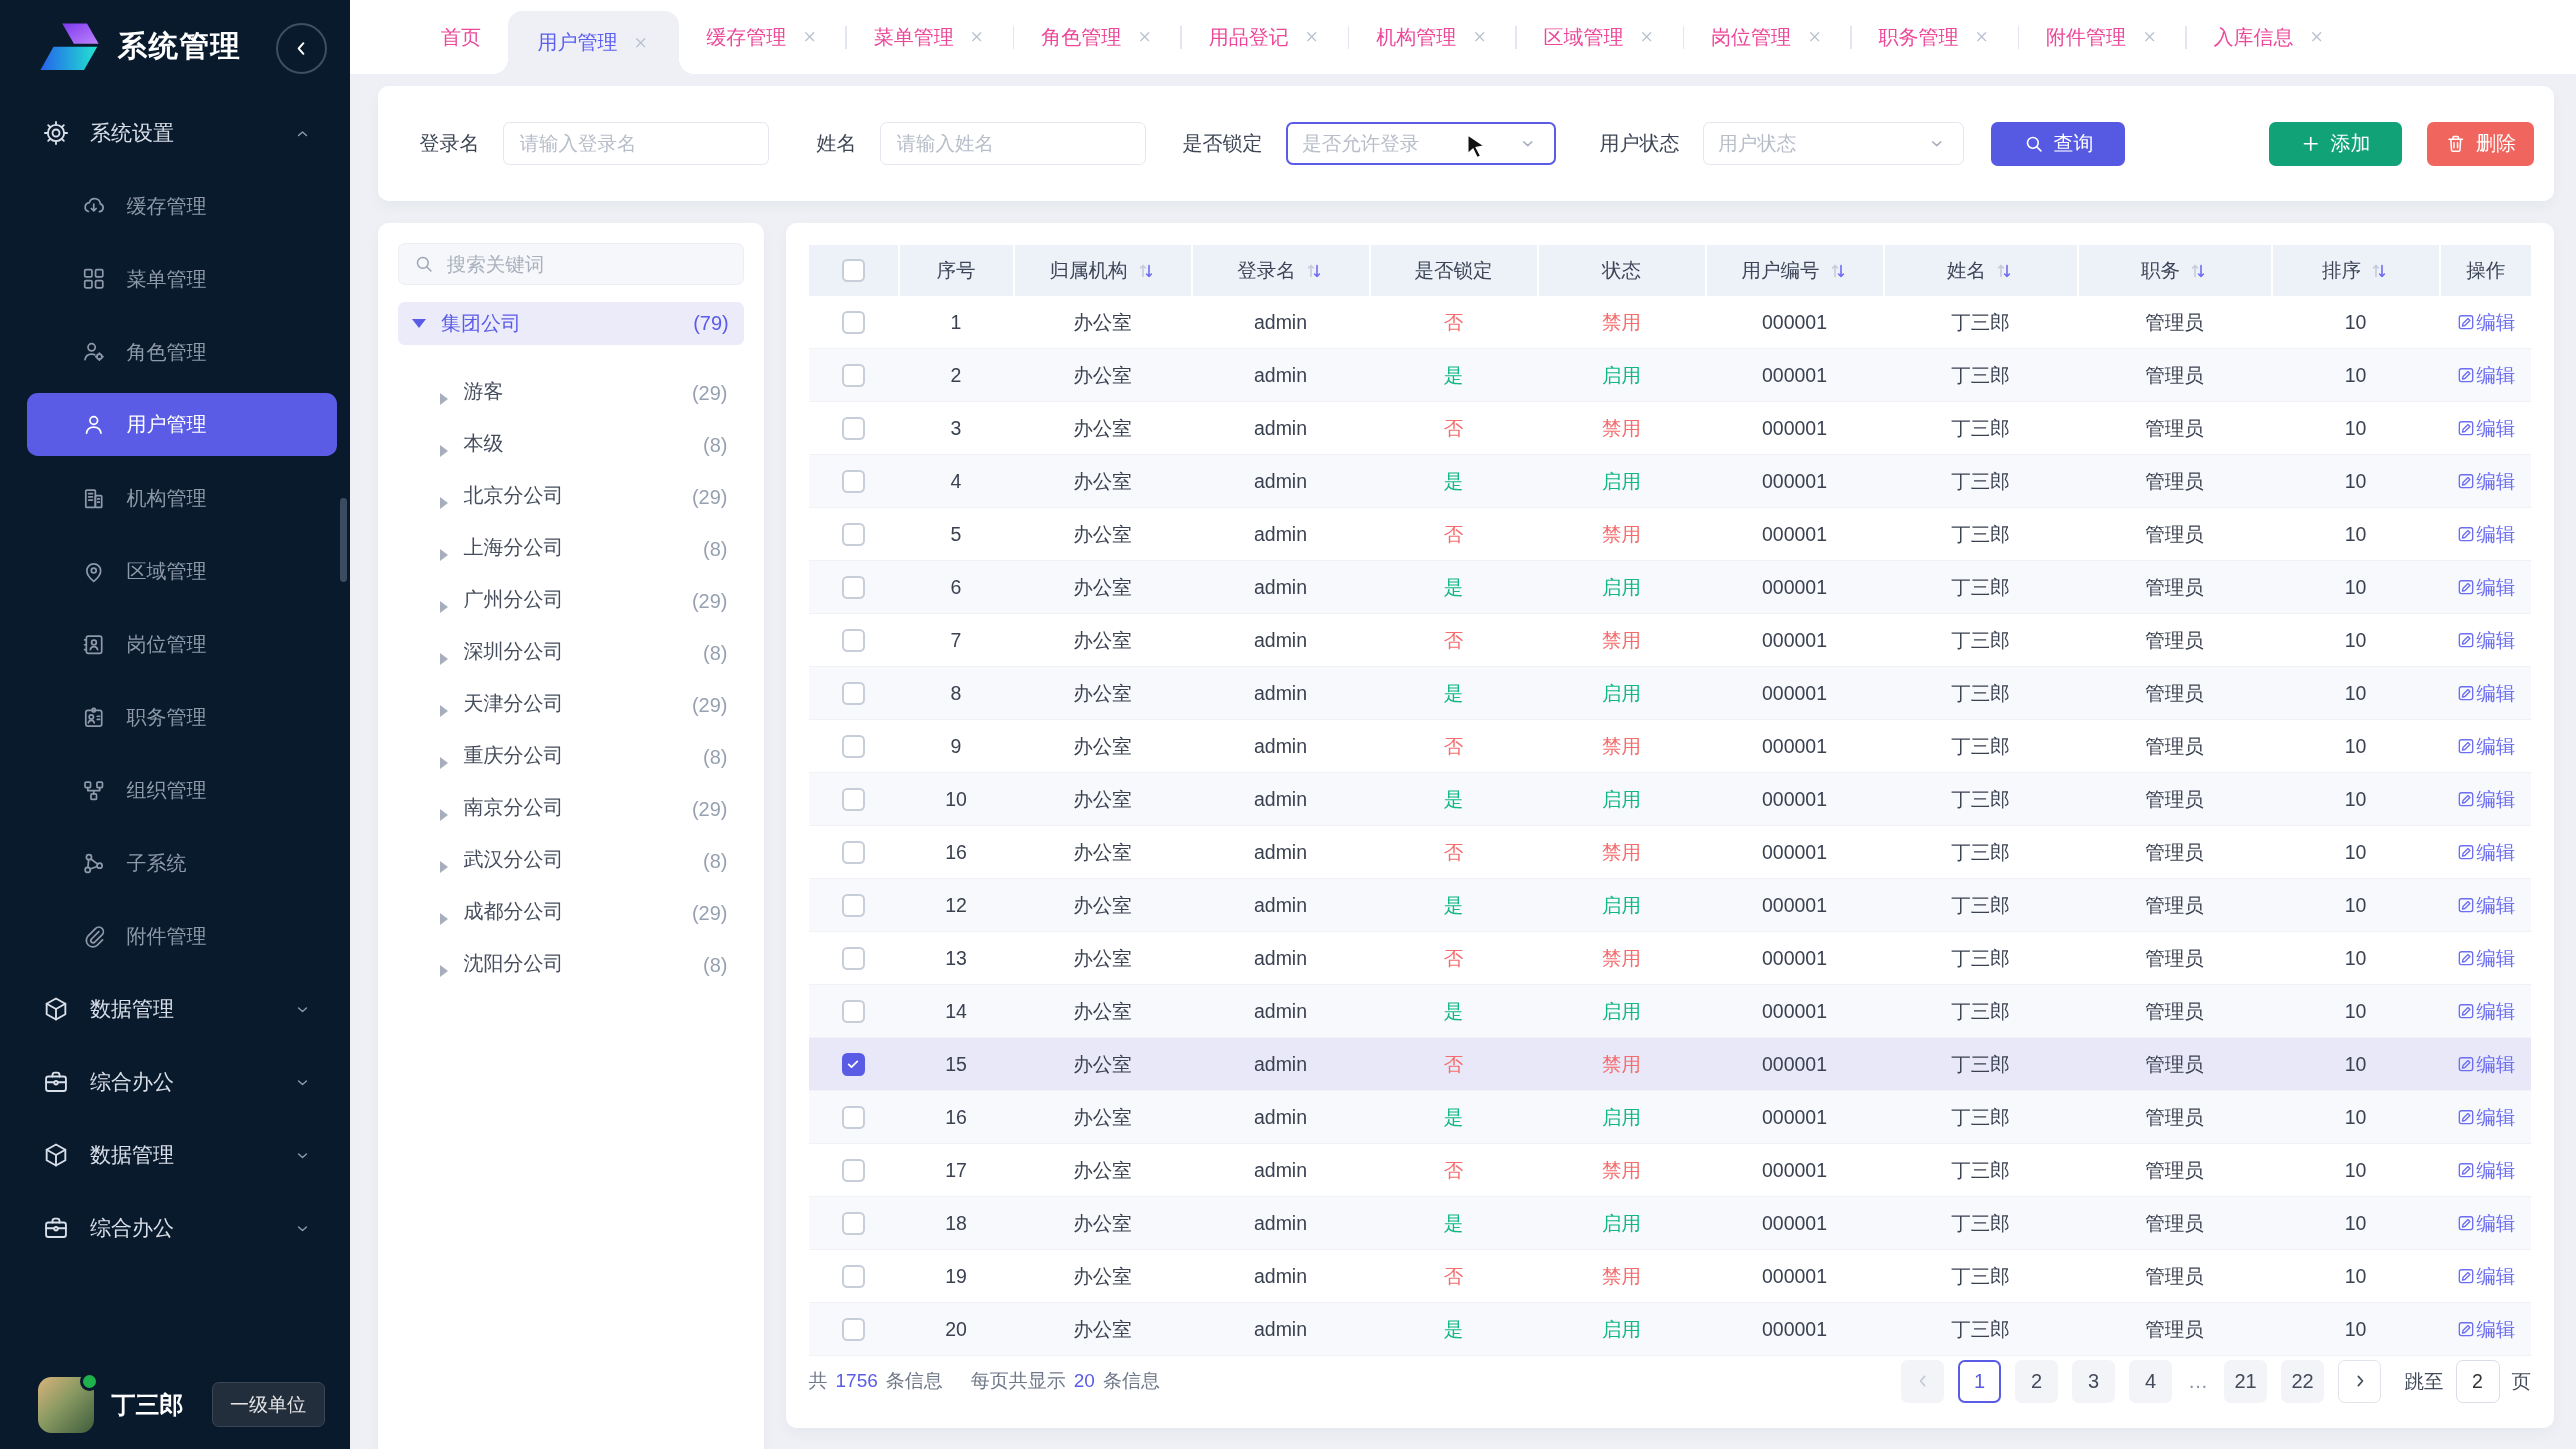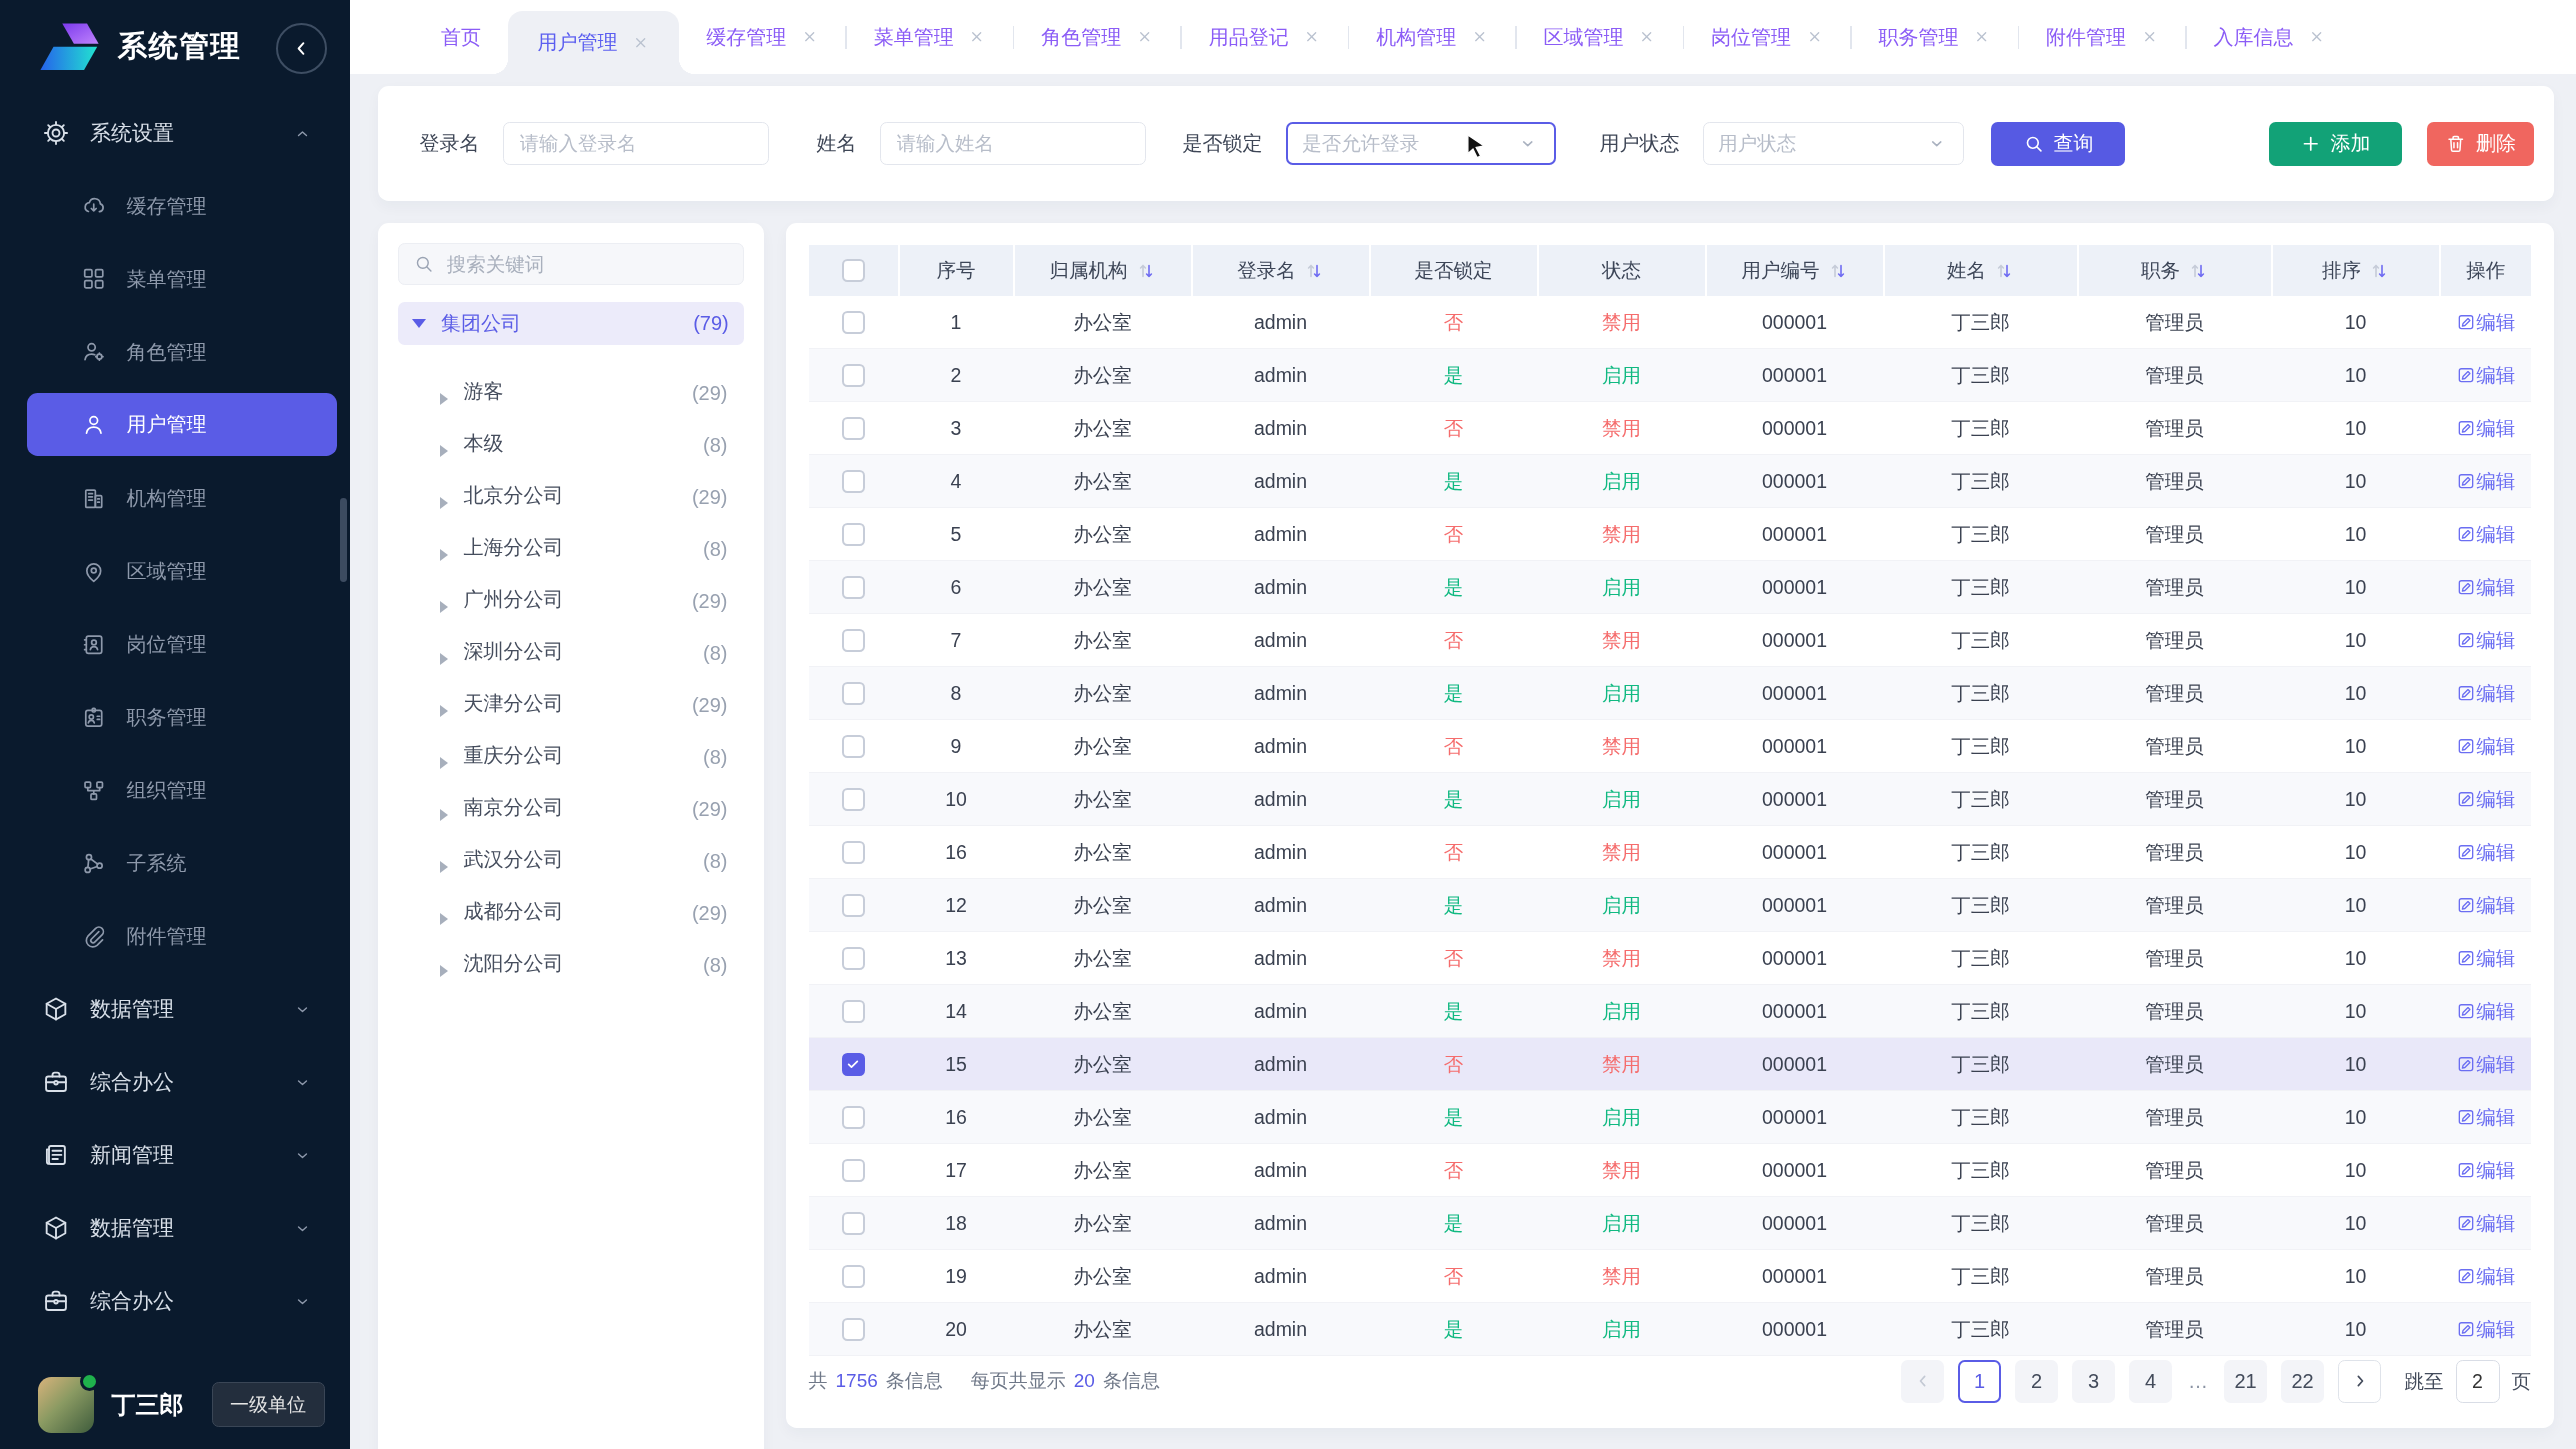--- a/index.html
+++ b/index.html
@@ -25,21 +25,21 @@
 .avatar{position:relative;width:56px;height:56px;border-radius:13.4px;flex:none;
   background:linear-gradient(135deg,#d9b37c 0%,#8a9a62 45%,#3e5c3c 100%)}
 .avatar .dot{position:absolute;top:-4.7px;right:-4.7px;width:19px;height:19px;border-radius:50%;
   background:#1fb14c;border:3.4px solid #0a1a2d}
 .user-name{color:#fff;font-size:24px;font-weight:bold}
 .unit-btn{margin-left:auto;background:#232e3d;border:1.3px solid #3a4656;color:#e5e5e5;
   font-size:19px;padding:8.7px 17.4px;border-radius:6.7px;cursor:pointer;white-space:nowrap}
 
 .main{flex:1;display:flex;flex-direction:column;min-width:0}
 .tabbar{height:74px;background:#fff;display:flex;align-items:stretch;padding-left:64px}
-.tab{display:flex;align-items:center;gap:14.8px;padding:0 27px;font-size:20px;color:#8b5cf6;cursor:pointer}
+.tab{display:flex;align-items:center;gap:14.8px;padding:0 27px;font-size:20px;color:#ec4899;cursor:pointer}
 .tab .x{display:flex;color:#b9c1cf}
 .tab.active{align-self:flex-end;height:63px;background:#eef0f5;border-radius:14.8px 14.8px 0 0;
   color:#5b5ef0;position:relative;padding:0 29.5px}
 .tab.active::before{content:"";position:absolute;left:-14.8px;bottom:0;width:14.8px;height:14.8px;
   background:radial-gradient(circle at 0 0,transparent 14.8px,#eef0f5 15px)}
 .tab.active::after{content:"";position:absolute;right:-14.8px;bottom:0;width:14.8px;height:14.8px;
   background:radial-gradient(circle at 100% 0,transparent 14.8px,#eef0f5 15px)}
 .tab-sep{width:1.3px;height:23px;background:#e2e6ee;align-self:center;flex:none}
 .content{flex:1;padding:12px 22px 0 27.5px;display:flex;flex-direction:column;min-height:0}
 
@@ -292,36 +292,20 @@
         </div>
         <div class="menu-item section">
           <span>
             <svg width="28" height="28" viewBox="0 0 24 24" fill="none" stroke="currentColor" stroke-width="1.6" stroke-linecap="round" stroke-linejoin="round">
               <rect x="3.5" y="7.3" width="17" height="12.4" rx="2"></rect>
               <path d="M9 7.3V5.8a1.8 1.8 0 0 1 1.8-1.8h2.4A1.8 1.8 0 0 1 15 5.8v1.5M3.5 12.2h6.9M13.6 12.2h6.9"></path>
               <circle cx="12" cy="12.6" r="1.5"></circle>
             </svg>
           </span>
           <span>综合办公</span>
-          <span class="mi-chev">
-            <span>
-              <svg width="19" height="19" viewBox="0 0 24 24" fill="none" stroke="currentColor" stroke-width="1.8" stroke-linecap="round" stroke-linejoin="round">
-                <path d="M7 10l5 4.5 5-4.5"></path>
-              </svg>
-            </span>
-          </span>
-        </div>
-        <div class="menu-item section">
-          <span>
-            <svg width="28" height="28" viewBox="0 0 24 24" fill="none" stroke="currentColor" stroke-width="1.6" stroke-linecap="round" stroke-linejoin="round">
-              <rect x="6" y="4.3" width="13.6" height="15.4" rx="1.6"></rect>
-              <path d="M9 8.4h7.6M9 11.9h7.6M9 15.4h4.6M6 7.2H4.2v10.5a1.9 1.9 0 0 0 1.9 1.9"></path>
-            </svg>
-          </span>
-          <span>新闻管理</span>
           <span class="mi-chev">
             <span>
               <svg width="19" height="19" viewBox="0 0 24 24" fill="none" stroke="currentColor" stroke-width="1.8" stroke-linecap="round" stroke-linejoin="round">
                 <path d="M7 10l5 4.5 5-4.5"></path>
               </svg>
             </span>
           </span>
         </div>
         <div class="menu-item section">
           <span>

